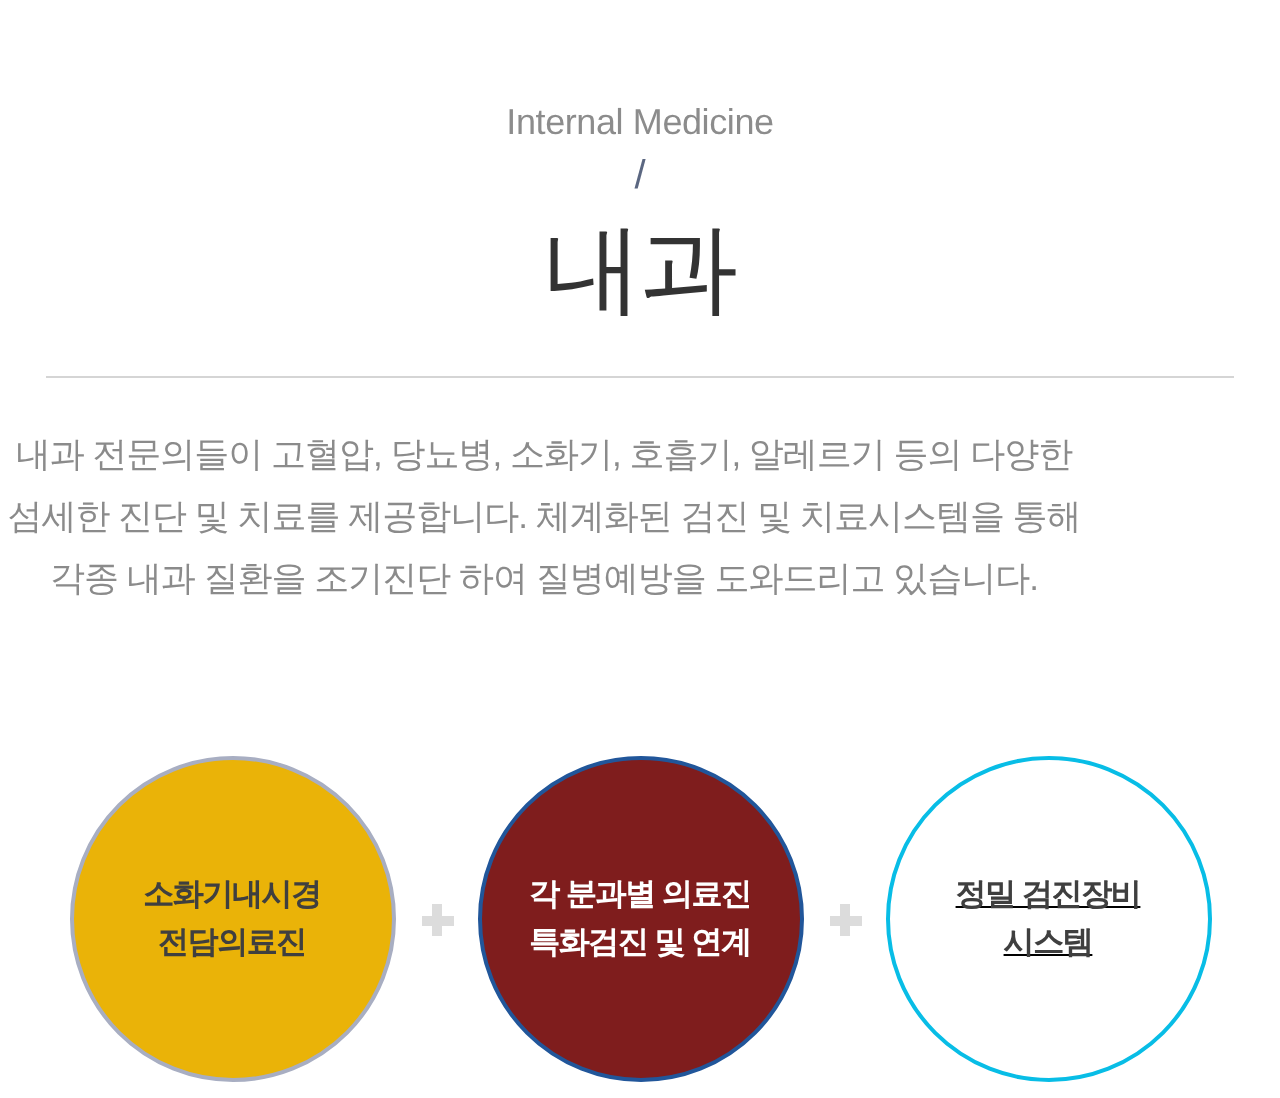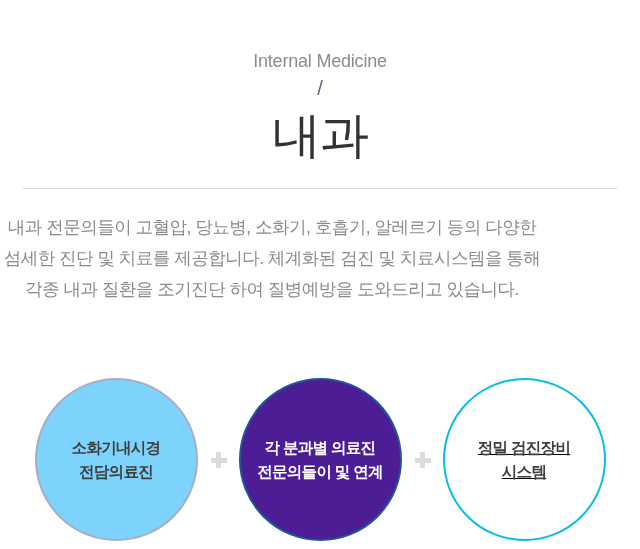--- a/index.html
+++ b/index.html
@@ -116,27 +116,27 @@
     letter-spacing: -0.7px;
     font-weight: 700;
   }
   .circle .circle-text .cline {
     display: block;
     white-space: nowrap;
   }
 
   .circle-outline-gray {
     border: 2px solid #a8aec2;
-    background: #7dd3fc;
+    background: #eab308;
   }
   .circle-outline-gray .circle-text { color: #3f3f3f; }
 
   .circle-filled-blue {
     border: 2px solid #21569a;
-    background: #4c1d95;
+    background: #7f1d1d;
   }
   .circle-filled-blue .circle-text { color: #ffffff; }
 
   .circle-outline-cyan {
     border: 2.5px solid #08bde6;
     background: #ffffff;
     text-decoration: underline;
   }
   .circle-outline-cyan .circle-text { color: #3f3f3f; }
 
@@ -191,21 +191,21 @@
         <span class="cline">소화기내시경</span>
         <span class="cline">전담의료진</span>
       </div>
     </div>
 
     <div class="plus"></div>
 
     <div class="circle circle-filled-blue">
       <div class="circle-text">
         <span class="cline">각 분과별 의료진</span>
-        <span class="cline">전문의들이 및 연계</span>
+        <span class="cline">특화검진 및 연계</span>
       </div>
     </div>
 
     <div class="plus"></div>
 
     <div class="circle circle-outline-cyan">
       <div class="circle-text">
         <span class="cline">정밀 검진장비</span>
         <span class="cline">시스템</span>
       </div>

